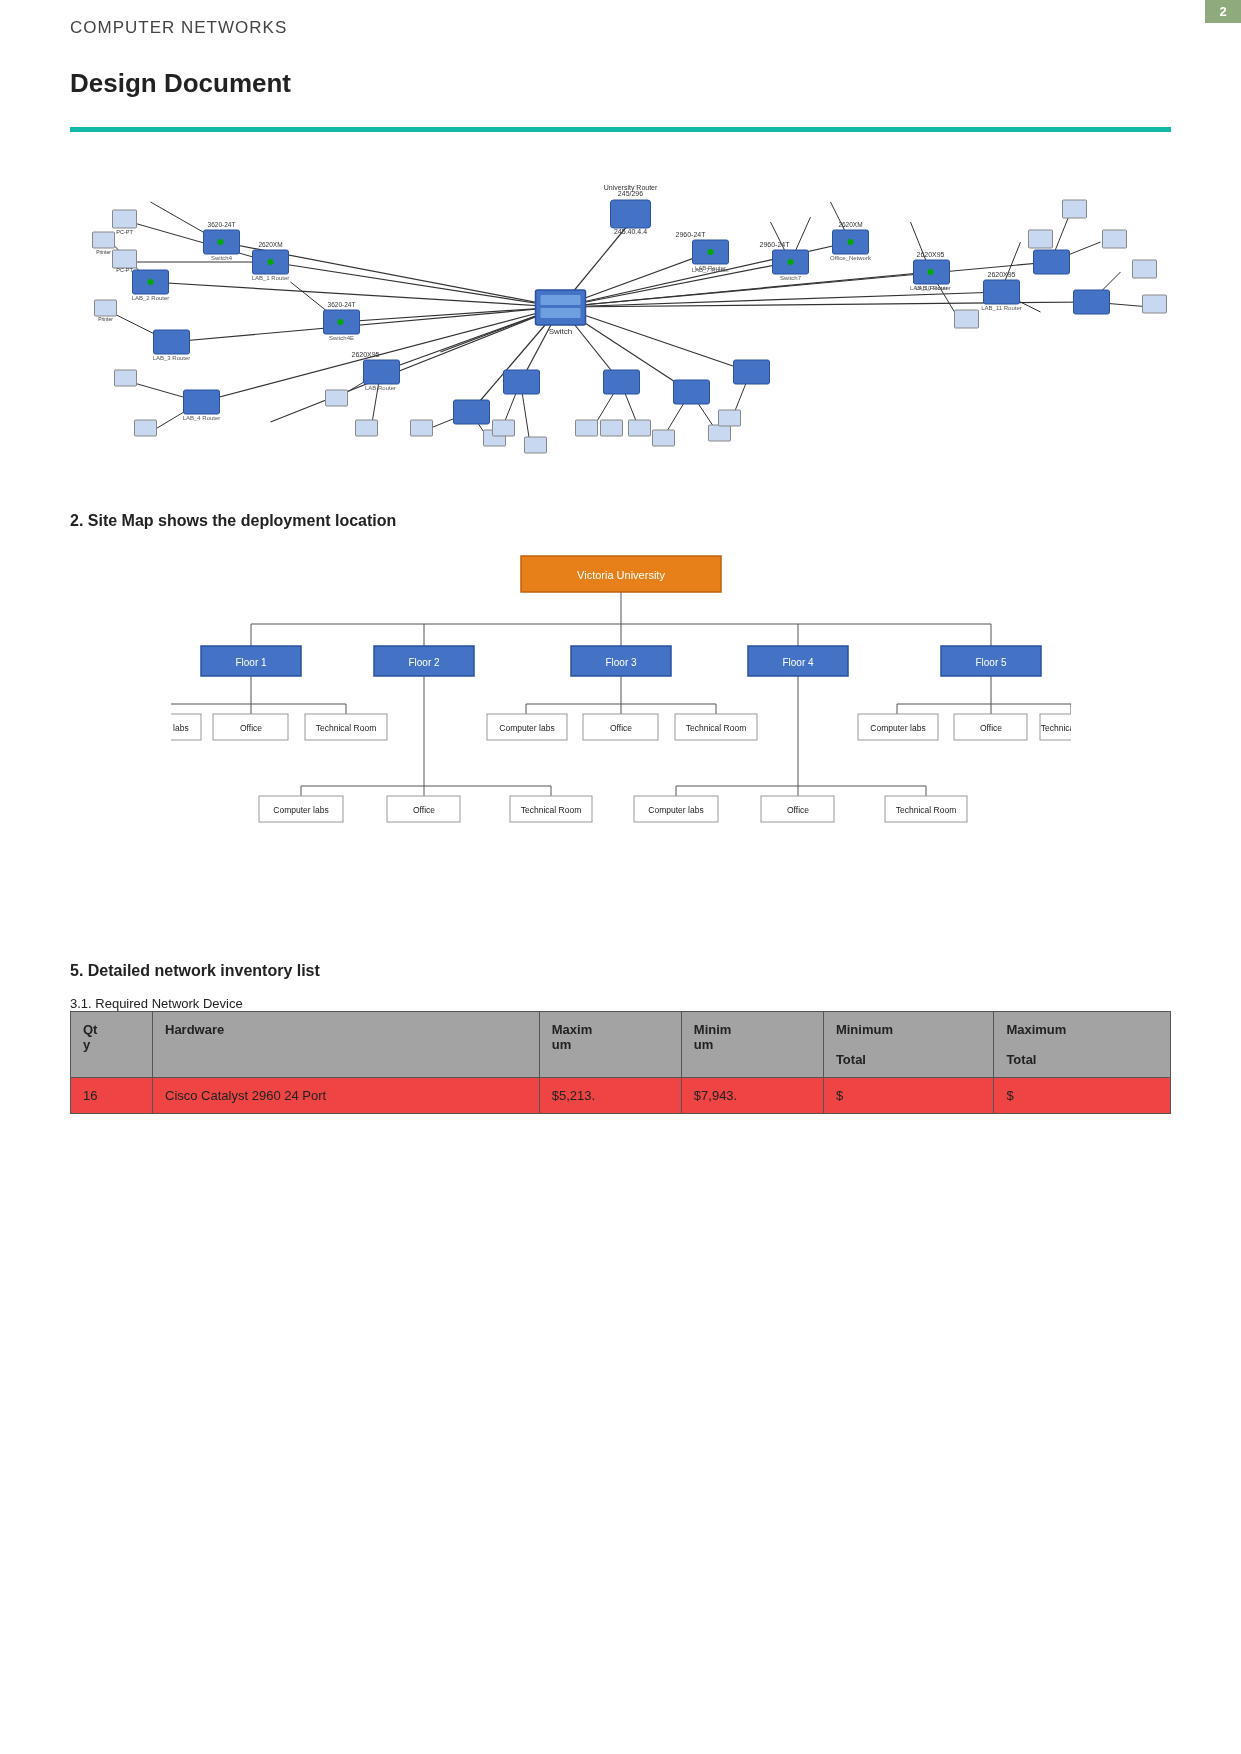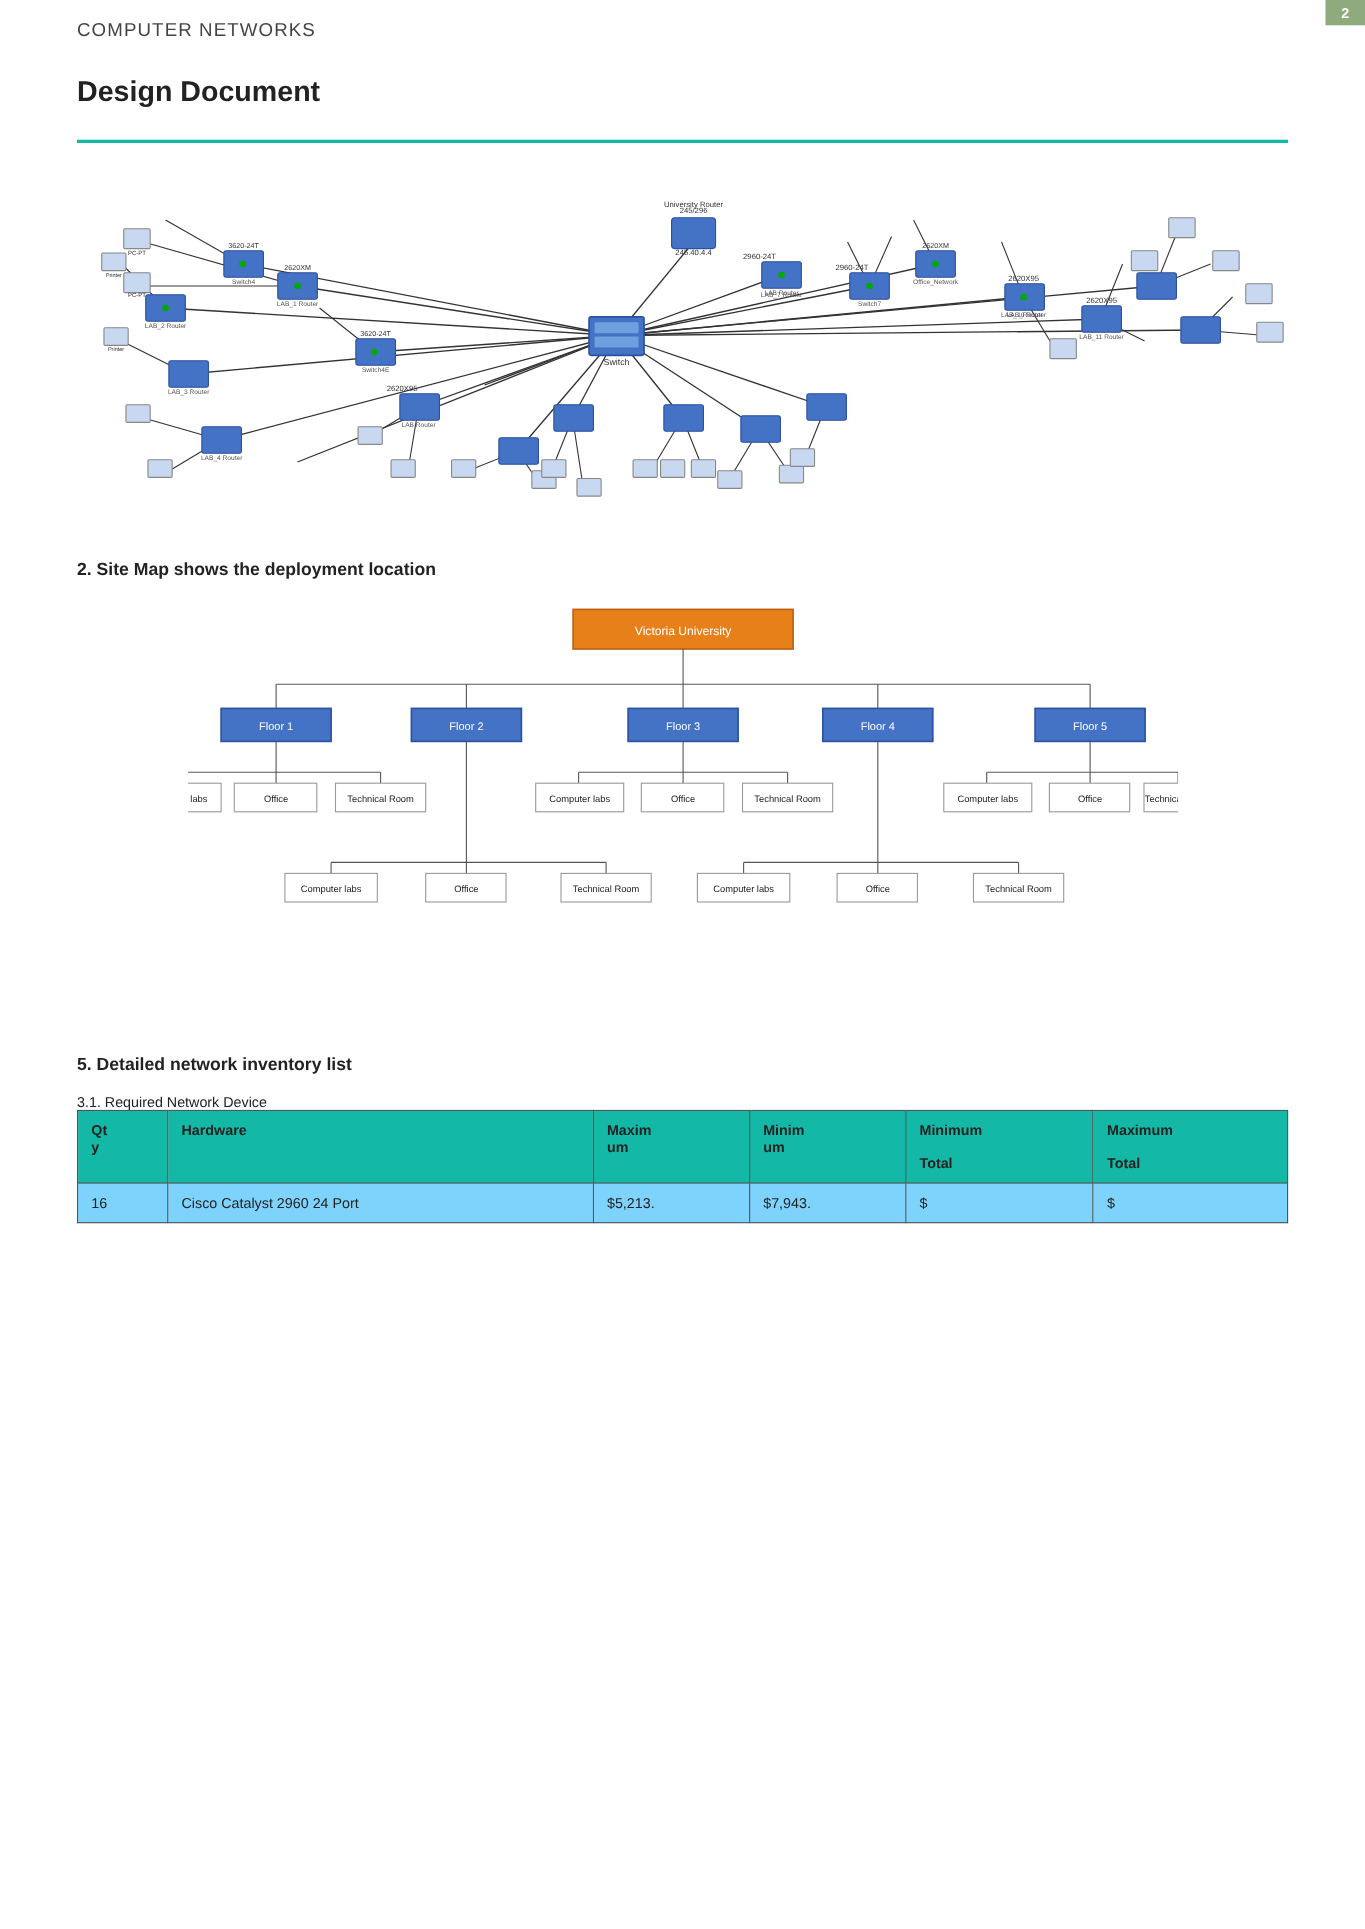--- a/index.html
+++ b/index.html
@@ -48,21 +48,21 @@
     }
 
     .section-title {
       font-size: 16px;
       font-weight: bold;
       margin-bottom: 16px;
     }
 
     
     .network-diagram-container {
-      border-top: 3px solid #14b8a6;
+      border-top: 5px solid #14b8a6;
       margin-bottom: 30px;
       padding-top: 10px;
     }
 
     .network-diagram {
       width: 100%;
       height: 340px;
       background: #fff;
       position: relative;
       overflow: hidden;
@@ -89,27 +89,27 @@
       font-size: 13px;
     }
 
     .inv-table th, .inv-table td {
       border: 1px solid #555;
       padding: 10px 12px;
       vertical-align: top;
     }
 
     .inv-table th {
-      background: #14b8a6;
+      background: #a3a3a3;
       font-weight: bold;
       text-align: left;
     }
 
     .inv-table td {
-      background: #7dd3fc;
+      background: #ef4444;
     }
 
     
     .nd-svg {
       width: 100%;
       height: 340px;
     }
 
     
     .sm-svg {

